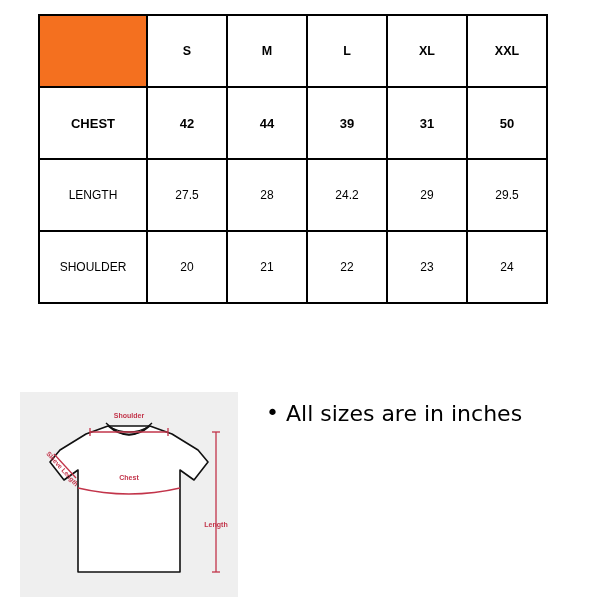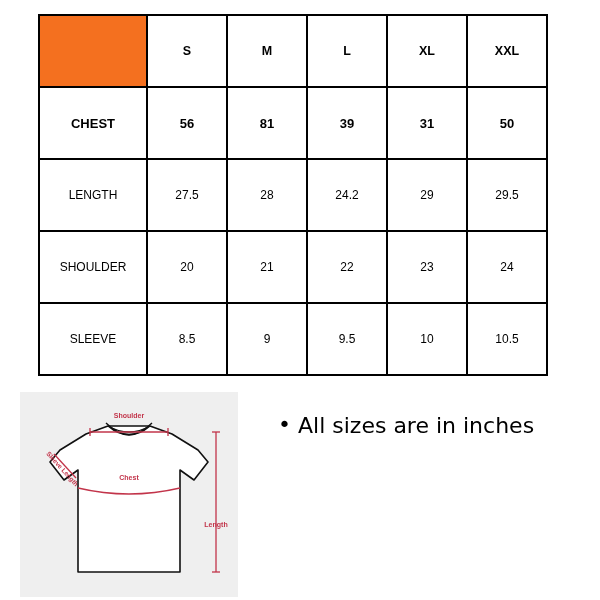--- a/index.html
+++ b/index.html
@@ -89,21 +89,21 @@
 
   .diagram svg { display: block; }
 
   .notes {
     margin-left: 22px;
     flex: 1 1 auto;
     padding-top: 2px;
   }
 
   .notes ul {
-    margin: 16px;
+    margin: 4px;
     padding: 0 0 0 22px;
     list-style: none;
   }
 
   .notes li {
     position: relative;
     font-size: 22px;
     line-height: 31px;
     margin-bottom: 2px;
     color: #000;
@@ -139,22 +139,22 @@
           <td class="corner-cell" style="background: rgb(244, 112, 31);"></td>
           <td>S</td>
           <td>M</td>
           <td>L</td>
           <td>XL</td>
           <td>XXL</td>
         </tr>
 
         <tr class="chest-row">
           <td class="row-label">CHEST</td>
-          <td>56</td>
-          <td>81</td>
+          <td>42</td>
+          <td>44</td>
           <td>39</td>
           <td>31</td>
           <td>50</td>
         </tr>
 
         <tr>
           <td class="row-label">LENGTH</td>
           <td>27.5</td>
           <td>28</td>
           <td>24.2</td>
@@ -164,28 +164,20 @@
 
         <tr>
           <td class="row-label">SHOULDER</td>
           <td>20</td>
           <td>21</td>
           <td>22</td>
           <td>23</td>
           <td>24</td>
         </tr>
 
-        <tr>
-          <td class="row-label">SLEEVE</td>
-          <td>8.5</td>
-          <td>9</td>
-          <td>9.5</td>
-          <td>10</td>
-          <td>10.5</td>
-        </tr>
       </tbody>
     </table>
   </div>
 
   <div class="bottom">
 
     <div class="diagram">
       <svg width="218" height="205" viewBox="0 0 218 205">
         <rect x="0" y="0" width="218" height="205" fill="#efefef"></rect>
 

